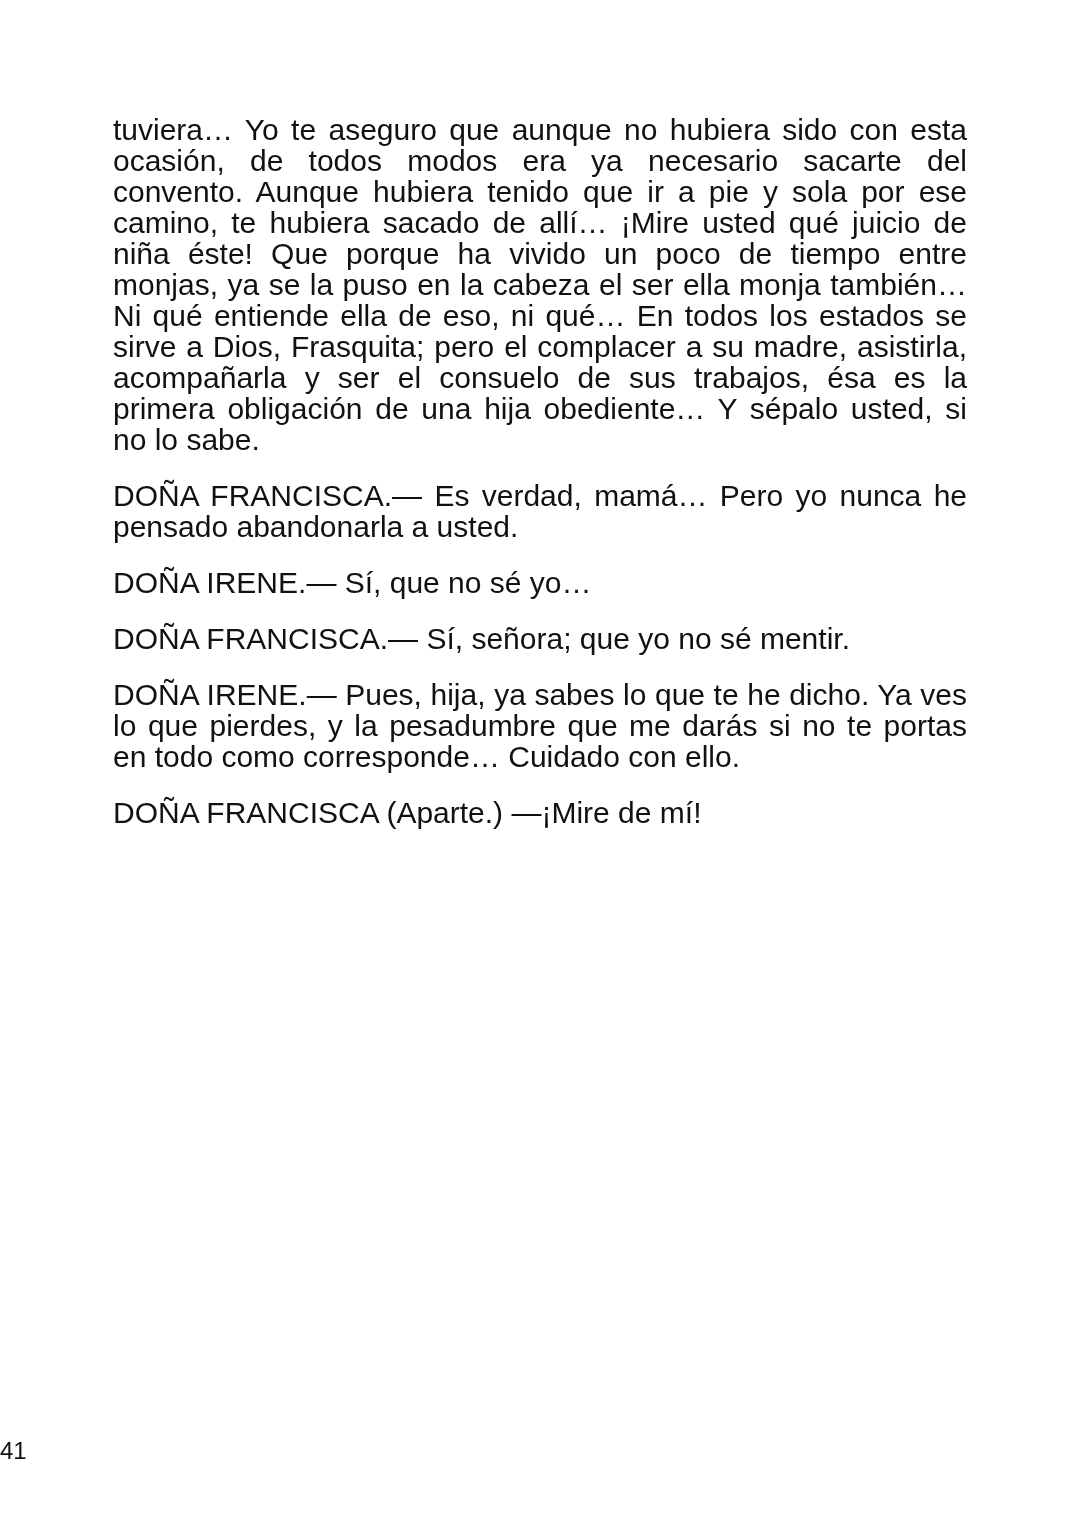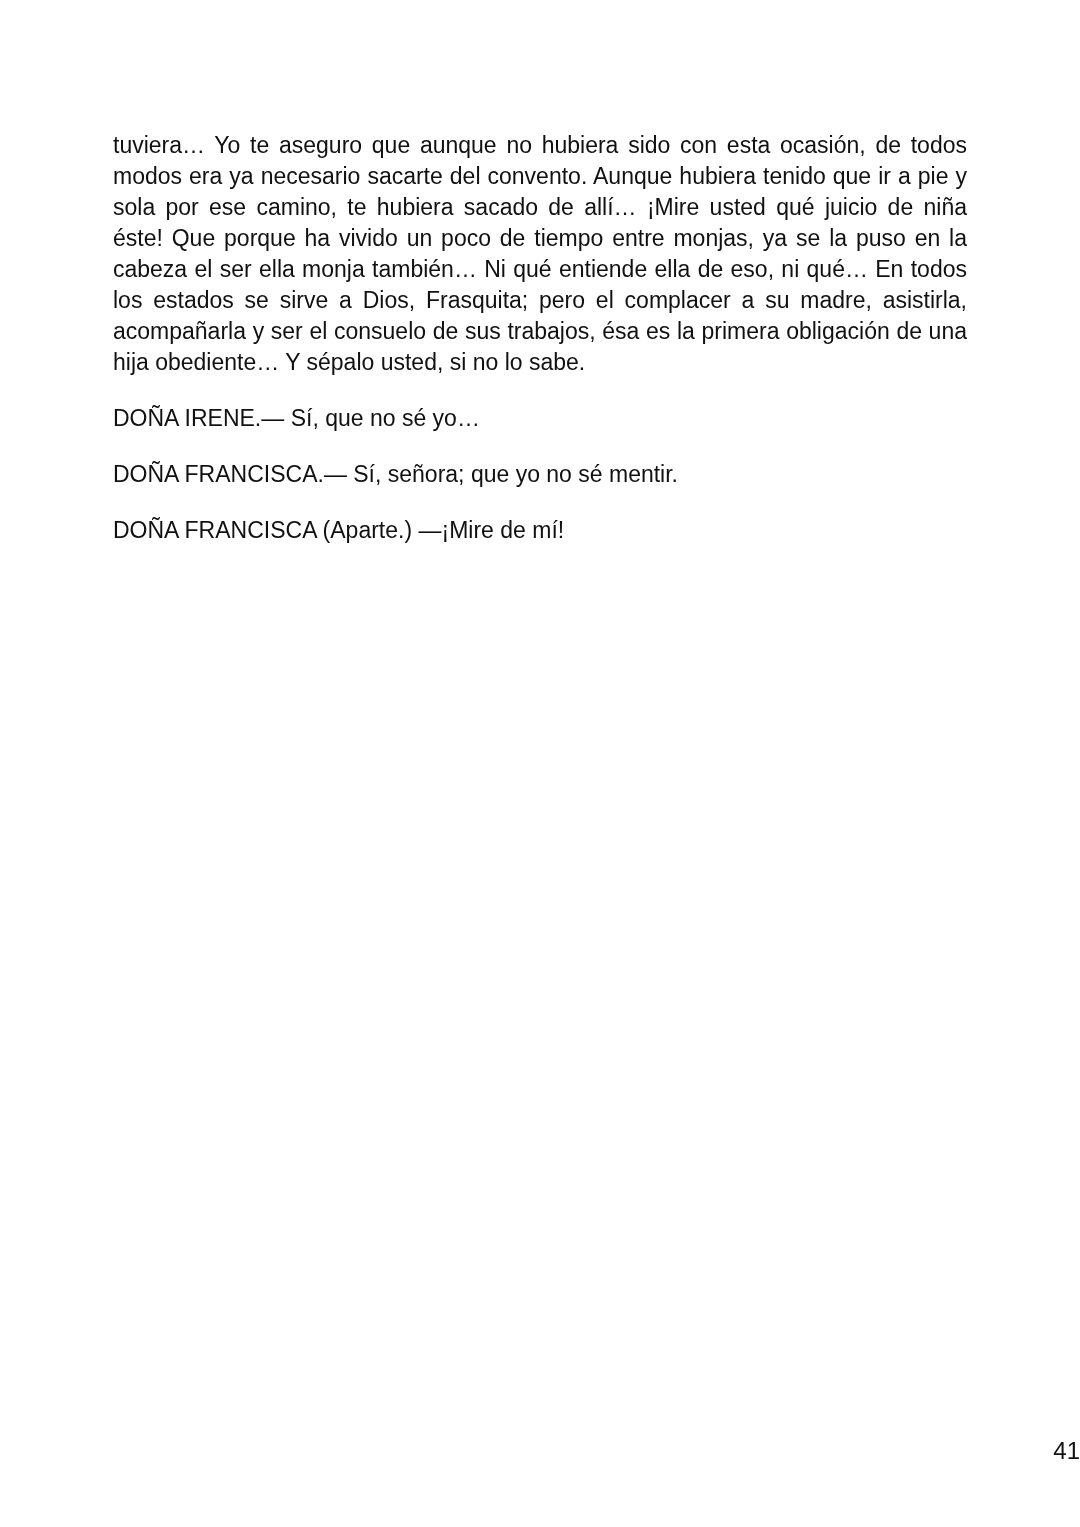--- a/index.html
+++ b/index.html
@@ -15,49 +15,55 @@
       font-family: "Liberation Sans", sans-serif;
       color: #111111;
     }
     .page {
       position: absolute;
       left: 113px;
       top: 114px;
       width: 854px;
     }
     .para {
-      font-size: 23px;
+      font-size: 30px;
       line-height: 31px;
       text-align: justify;
-      margin: 16px 0 25px 0;
+      margin: 0 0 25px 0;
       hyphens: none;
     }
     .para .speaker { }
     .para .stage { }
     .page-number {
       position: absolute;
       left: 0;
       width: 1080px;
       top: 1436px;
-      text-align: right;
+      text-align: left;
       font-size: 24px;
       line-height: 30px;
     }
   </style>
 </head>
 <body>
 
 <div class="page">
   <p class="para">
     <span class="speaker"></span><span class="stage"></span><span></span><span>tuviera… Yo te aseguro que aunque no hubiera sido con esta ocasión, de todos modos era ya necesario sacarte del convento. Aunque hubiera tenido que ir a pie y sola por ese camino, te hubiera sacado de allí… ¡Mire usted qué juicio de niña éste! Que porque ha vivido un poco de tiempo entre monjas, ya se la puso en la cabeza el ser ella monja también… Ni qué entiende ella de eso, ni qué… En todos los estados se sirve a Dios, Frasquita; pero el complacer a su madre, asistirla, acompañarla y ser el consuelo de sus trabajos, ésa es la primera obligación de una hija obediente… Y sépalo usted, si no lo sabe.</span>
   </p>
   <p class="para">
+    <span class="speaker">DOÑA FRANCISCA.</span><span class="stage"></span><span>— </span><span>Es verdad, mamá… Pero yo nunca he pensado abandonarla a usted.</span>
+  </p>
+  <p class="para">
     <span class="speaker">DOÑA IRENE.</span><span class="stage"></span><span>— </span><span>Sí, que no sé yo…</span>
   </p>
   <p class="para">
     <span class="speaker">DOÑA FRANCISCA.</span><span class="stage"></span><span>— </span><span>Sí, señora; que yo no sé mentir.</span>
+  </p>
+  <p class="para">
+    <span class="speaker">DOÑA IRENE.</span><span class="stage"></span><span>— </span><span>Pues, hija, ya sabes lo que te he dicho. Ya ves lo que pierdes, y la pesadumbre que me darás si no te portas en todo como corresponde… Cuidado con ello.</span>
   </p>
   <p class="para">
     <span class="speaker">DOÑA FRANCISCA </span><span class="stage">(Aparte.)</span><span> —</span><span>¡Mire de mí!</span>
   </p>
 </div>
 
 <div class="page-number">41</div>
 
 </body></html>

